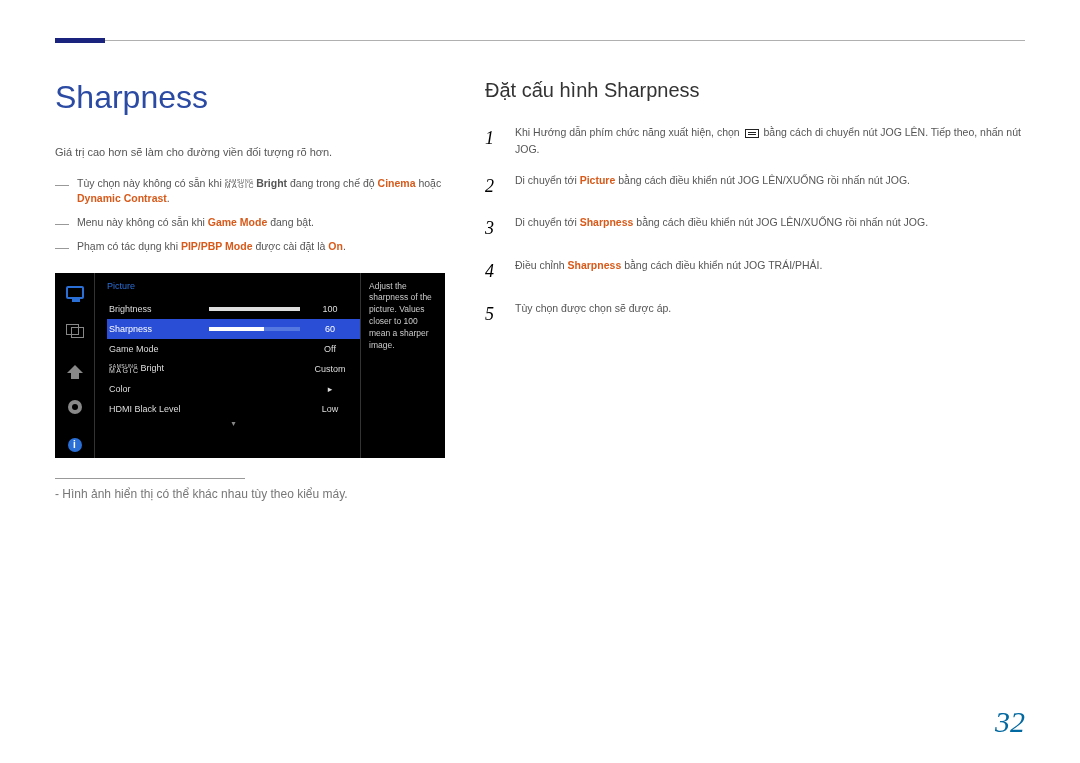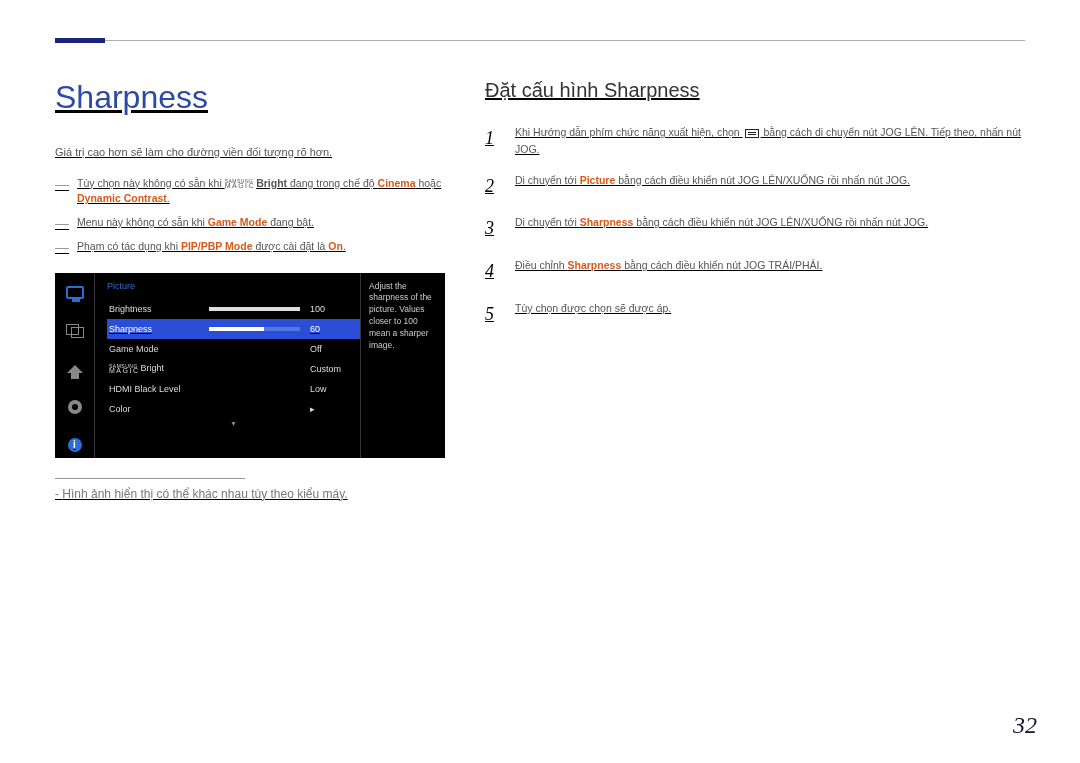--- a/index.html
+++ b/index.html
@@ -7,21 +7,20 @@
     font-family: Arial, Helvetica, sans-serif;
     background: #fff;
     width: 1080px;
     height: 763px;
     position: relative;
     color: #000;
     font-size: 11px;
   }
   .page {
     padding: 40px 55px 0 55px;
-    text-decoration: underline;
   }
   .top-rule {
     border-top: 1px solid #b0b0b0;
     position: relative;
     margin-bottom: 38px;
   }
   .top-rule::before {
     content: "";
     position: absolute;
     left: 0;
@@ -164,21 +163,21 @@
   .osd-title { color:#2a6fd6; font-size:9px; margin-bottom:8px; }
   .osd-row {
     display:flex; align-items:center; height:20px;
     padding: 0 10px 0 2px;
   }
   .osd-row .label { flex:0 0 100px; }
   .osd-row .bar {
     flex:1; height:4px; background:#333; position:relative; margin-right:10px;
   }
   .osd-row .bar-fill { position:absolute; left:0; top:0; bottom:0; background:#ddd; }
-  .osd-row .val { width:40px; text-align:left; }
+  .osd-row .val { width:40px; text-align:center; }
   .osd-row.selected { background:#2a4fd6; color:#fff; }
   .osd-row.selected .bar { background:#5577e0; }
   .osd-row.selected .bar-fill { background:#fff; }
   .osd-arrow { text-align:center; color:#888; font-size:8px; }
   .osd-help {
     width: 85px;
     border-left: 1px solid #333;
     padding: 8px;
     font-size: 8.5px;
     line-height: 1.4;
@@ -186,25 +185,25 @@
   }
   .footline {
     width: 190px;
     border-top: 1px solid #999;
     margin: 20px 0 8px 0;
   }
   .footnote { font-size: 12px; color: #777; }
   .page-number {
     position: absolute;
     bottom: 24px;
-    right: 43px;
+    right: 55px;
     font-family: "Times New Roman", serif;
     font-style: italic;
-    font-size: 24px;
-    color: #0f172a;
+    font-size: 30px;
+    color: #0369a1;
   }
   .magic-stack { display:inline-block; vertical-align:middle; line-height:0.8; margin-right:1px;}
   .magic-stack .ms-t { font-size:5px; letter-spacing:0.5px; display:block;}
   .magic-stack .ms-b { font-size:7px; letter-spacing:1.5px; display:block;}
 </style>
 </head>
 <body>
 
 <div class="page">
   <div class="top-rule"></div>
@@ -277,28 +276,28 @@
               <div class="label">Game Mode</div>
               <div style="flex:1"></div>
               <div class="val">Off</div>
             </div>
             <div class="osd-row">
               <div class="label"><span class="magic-stack"><span class="ms-t">SAMSUNG</span><span class="ms-b">MAGIC</span></span><span>Bright</span></div>
               <div style="flex:1"></div>
               <div class="val">Custom</div>
             </div>
             <div class="osd-row">
+              <div class="label">Color</div>
+              <div style="flex:1"></div>
+              <div class="val">▸</div>
+            </div>
+            <div class="osd-row">
               <div class="label">HDMI Black Level</div>
               <div style="flex:1"></div>
               <div class="val">Low</div>
-            </div>
-            <div class="osd-row">
-              <div class="label">Color</div>
-              <div style="flex:1"></div>
-              <div class="val">▸</div>
             </div>
             <div class="osd-arrow">▾</div>
           </div>
           <div class="osd-help">Adjust the sharpness of the picture. Values closer to 100 mean a sharper image.</div>
         </div>
       </div>
 
       <div class="footline"></div>
       <div class="footnote">- <span>Hình ảnh hiển thị có thể khác nhau tùy theo kiểu máy.</span></div>
     </div>

